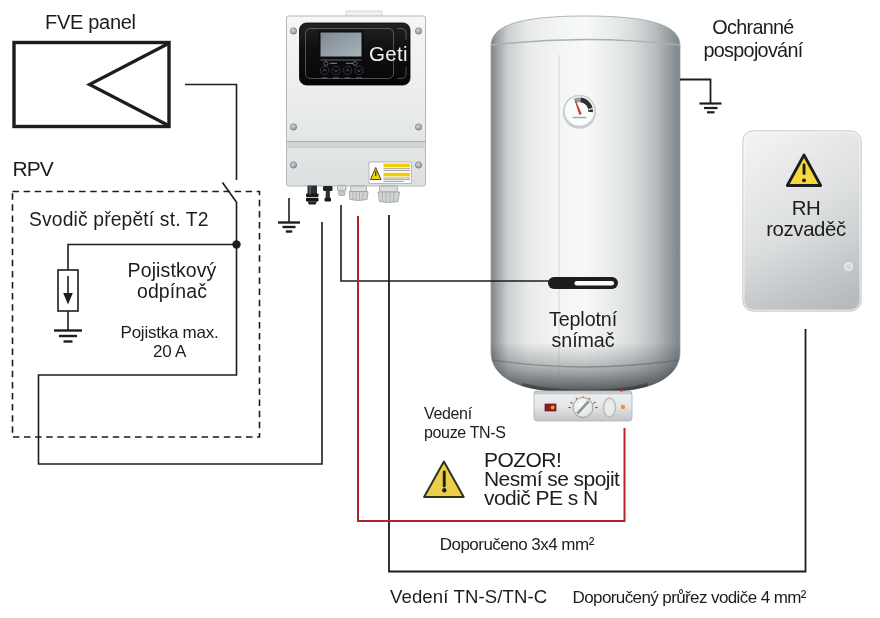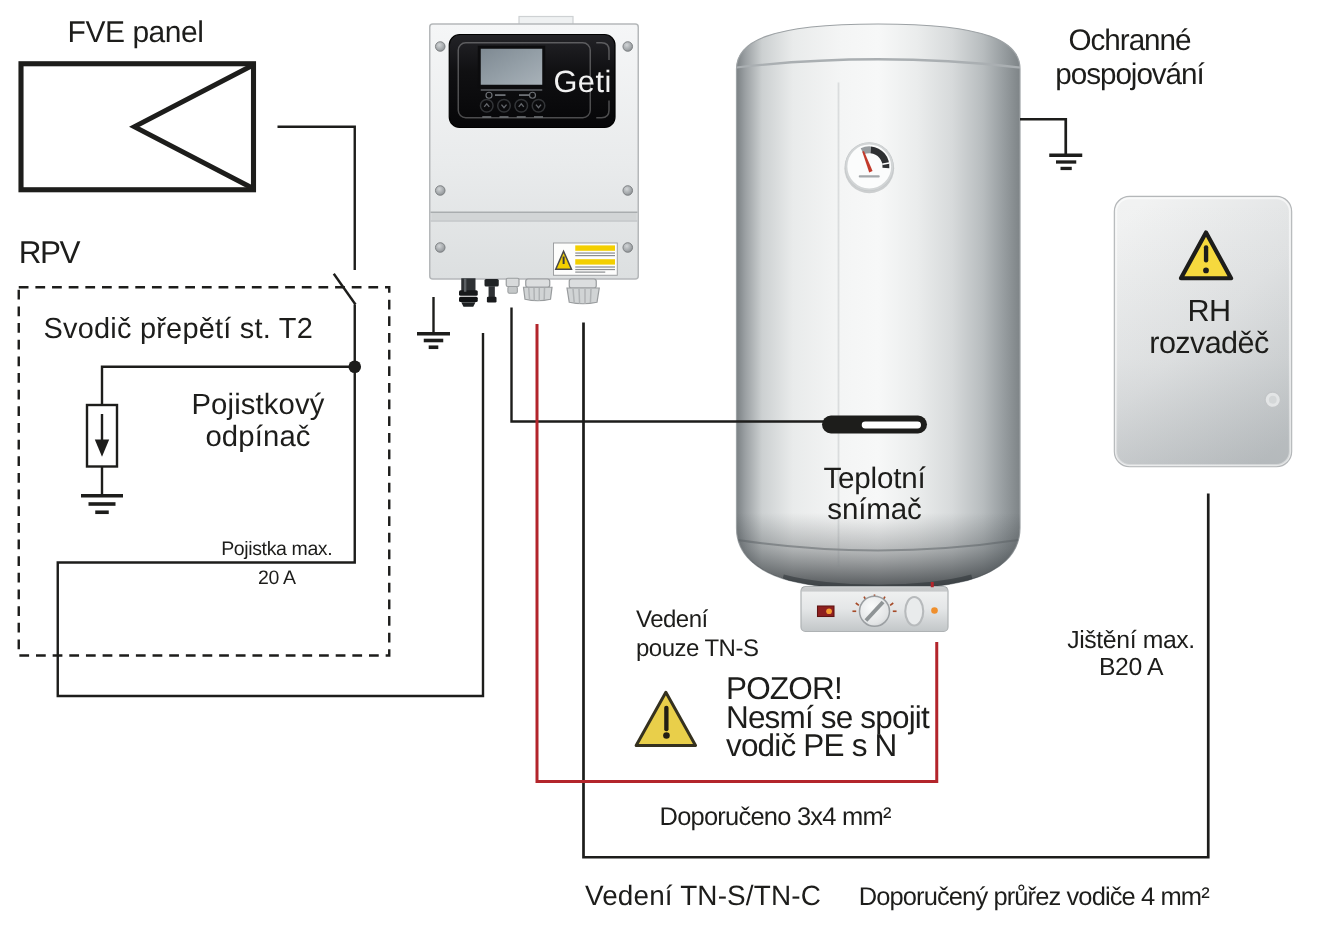--- a/index.html
+++ b/index.html
@@ -262,23 +262,22 @@
 <path d="M 358 216 L 358 521 L 624.5 521 L 624.5 428" stroke="#b3252b" stroke-width="2" fill="none"></path>
 
 <rect x="548" y="277" width="70" height="12" rx="6" fill="#1d1d1b"></rect>
 <rect x="574.5" y="281" width="39.5" height="4.6" rx="2.3" fill="#fff"></rect>
 </svg>
 
 <div class="t b" style="left:45px;top:11px;font-size:20px;letter-spacing:-0.3px;">FVE panel</div>
 <div class="t b" style="left:12.5px;top:157px;font-size:21px;letter-spacing:-1.0px;">RPV</div>
 <div class="t b" style="left:29px;top:208.5px;font-size:19.3px;letter-spacing:0.15px;">Svodič přepětí st. T2</div>
 <div class="t b c" style="left:120px;top:259.9px;width:104px;font-size:19.5px;line-height:21px;letter-spacing:0.1px;">Pojistkový<br>odpínač</div>
-<div class="t c" style="left:132px;top:322.6px;width:105px;font-size:13px;line-height:19.7px;letter-spacing:-0.25px;margin-top:33px;">Pojistka max.<br>20 A</div>
+<div class="t c" style="left:117px;top:322.6px;width:105px;font-size:17px;line-height:19.7px;letter-spacing:-0.25px;">Pojistka max.<br>20 A</div>
 <div class="t b c" style="left:533px;top:309.2px;width:100px;font-size:19.7px;line-height:21px;letter-spacing:-0.1px;">Teplotní<br>snímač</div>
 <div class="t b c" style="left:693px;top:15.9px;width:120px;font-size:19.8px;line-height:23.5px;letter-spacing:-0.7px;">Ochranné<br>pospojování</div>
 <div class="t b c" style="left:746px;top:197.6px;width:120px;font-size:20.4px;line-height:21.1px;letter-spacing:-0.4px;">RH<br>rozvaděč</div>
 <div class="t b" style="left:424px;top:403.6px;font-size:16px;line-height:19.5px;letter-spacing:-0.35px;">Vedení<br>pouze TN-S</div>
 <div class="t b" style="left:484px;top:451.4px;font-size:21px;line-height:18.8px;letter-spacing:-0.55px;">POZOR!<br>Nesmí se spojit<br>vodič PE s N</div>
 <div class="t" style="left:439.7px;top:534.7px;font-size:17px;letter-spacing:-0.52px;">Doporučeno 3x4 mm²</div>
-<div class="t c" style="left:704px;top:417.5px;width:100px;font-size:16.5px;line-height:18px;letter-spacing:-0.25px;">Jištění max.<br>B20 A</div>
 <div class="t b" style="left:390px;top:586.4px;font-size:18.6px;letter-spacing:0.1px;text-align:center;">Vedení TN-S/TN-C</div>
 <div class="t" style="left:572.5px;top:588px;font-size:17px;letter-spacing:-0.6px;">Doporučený průřez vodiče 4 mm²</div>
 </div>
 
 </body></html>

